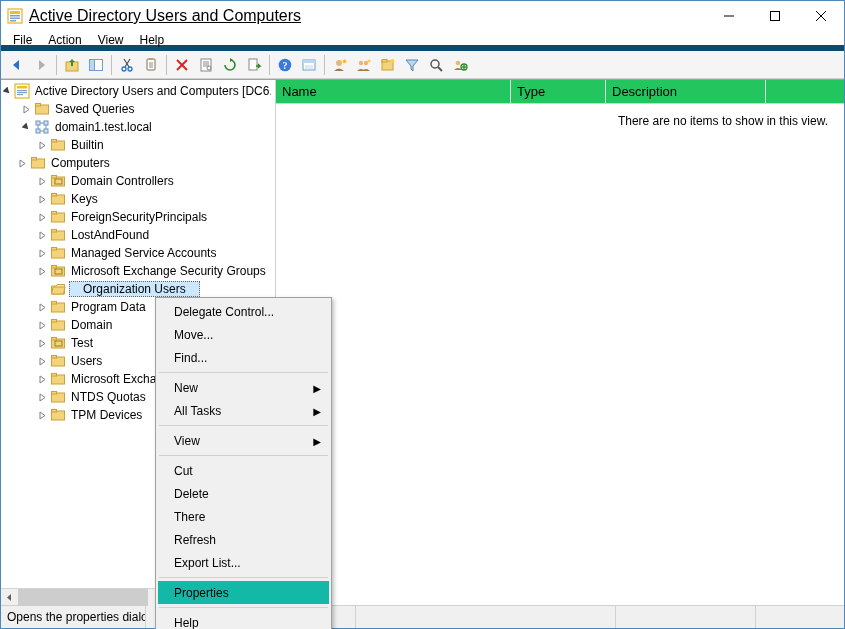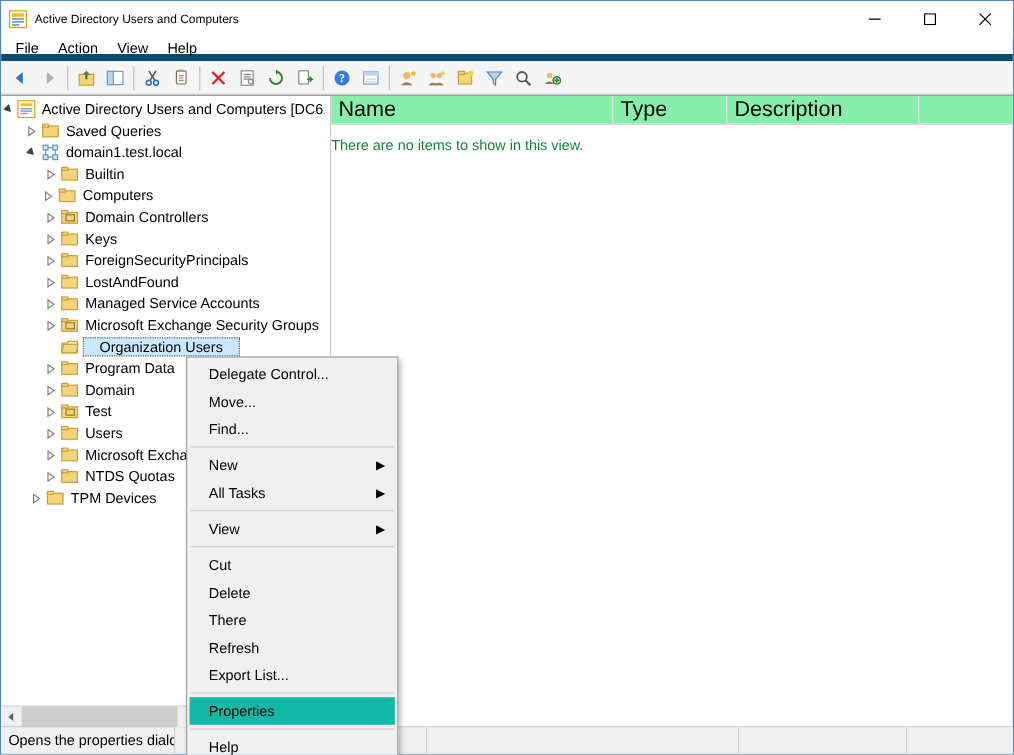--- a/index.html
+++ b/index.html
@@ -23,21 +23,21 @@
   height: 30px;
   display: flex;
   align-items: center;
   padding: 0 0 0 6px;
   background: #fff;
 }
 .titlebar .app-icon {
   width: 16px; height: 16px;
   margin-right: 6px;
 }
-.title-text { flex: 1; font-size: 10px; }
+.title-text { flex: 1; font-size: 16px; text-decoration: underline; }
 .win-controls { display: flex; }
 .win-btn {
   width: 46px; height: 30px;
   display: flex; align-items: center; justify-content: center;
 }
 
 .menubar {
   height: 20px;
   display: flex;
   align-items: flex-start;
@@ -126,32 +126,32 @@
 .list-header {
   height: 24px;
   display: flex;
   align-items: stretch;
   border-bottom: 1px solid #d0d0d0;
 }
 .col-head {
   display: flex; align-items: center;
   padding: 0 6px;
   border-right: 1px solid #e1e1e1;
-  background: #86efac;
-  font-size: 18px;
+  background: #22c55e;
+  font-size: 13px;
 }
 .list-body {
   flex: 1;
   position: relative;
 }
 .empty-msg {
   position: absolute;
-  top: 10px; left: 0; right: 0;
-  text-align: left;
-  color: #15803d;
+  top: 10px; left: 0; right: 16px;
+  text-align: right;
+  color: #000000;
   font-size: 12px;
 }
 
 .statusbar {
   height: 23px;
   display: flex;
   align-items: center;
   border-top: 1px solid #d0d0d0;
   background: #f0f0f0;
 }
@@ -438,21 +438,21 @@
                 </svg>
               </span>
             <span class="node-icon">
                 <svg width="16" height="16" viewBox="0 0 16 16">
                   <rect x="1.5" y="4" width="13" height="9" fill="#f4d47a" stroke="#caa13a"></rect>
                   <rect x="1.5" y="2.5" width="5" height="2.5" fill="#f4d47a" stroke="#caa13a"></rect>
                 </svg>
               </span>
             <span class="node-label">Builtin</span>
           </div>
-          <div class="tree-row" style="padding-left:32px">
+          <div class="tree-row" style="padding-left:14px">
             <span class="expander">
                 <svg width="9" height="9" viewBox="0 0 9 9">
                   <path d="M2 1 L7 4.5 L2 8 Z" fill="none" stroke="#808080"></path>
                 </svg>
               </span>
             <span class="node-icon">
                 <svg width="16" height="16" viewBox="0 0 16 16">
                   <rect x="1.5" y="4" width="13" height="9" fill="#f4d47a" stroke="#caa13a"></rect>
                   <rect x="1.5" y="2.5" width="5" height="2.5" fill="#f4d47a" stroke="#caa13a"></rect>
                 </svg>
@@ -633,21 +633,21 @@
                 </svg>
               </span>
             <span class="node-icon">
                 <svg width="16" height="16" viewBox="0 0 16 16">
                   <rect x="1.5" y="4" width="13" height="9" fill="#f4d47a" stroke="#caa13a"></rect>
                   <rect x="1.5" y="2.5" width="5" height="2.5" fill="#f4d47a" stroke="#caa13a"></rect>
                 </svg>
               </span>
             <span class="node-label">NTDS Quotas</span>
           </div>
-          <div class="tree-row" style="padding-left:22px">
+          <div class="tree-row" style="padding-left:34px">
             <span class="expander">
                 <svg width="9" height="9" viewBox="0 0 9 9">
                   <path d="M2 1 L7 4.5 L2 8 Z" fill="none" stroke="#808080"></path>
                 </svg>
               </span>
             <span class="node-icon">
                 <svg width="16" height="16" viewBox="0 0 16 16">
                   <rect x="1.5" y="4" width="13" height="9" fill="#f4d47a" stroke="#caa13a"></rect>
                   <rect x="1.5" y="2.5" width="5" height="2.5" fill="#f4d47a" stroke="#caa13a"></rect>
                 </svg>

